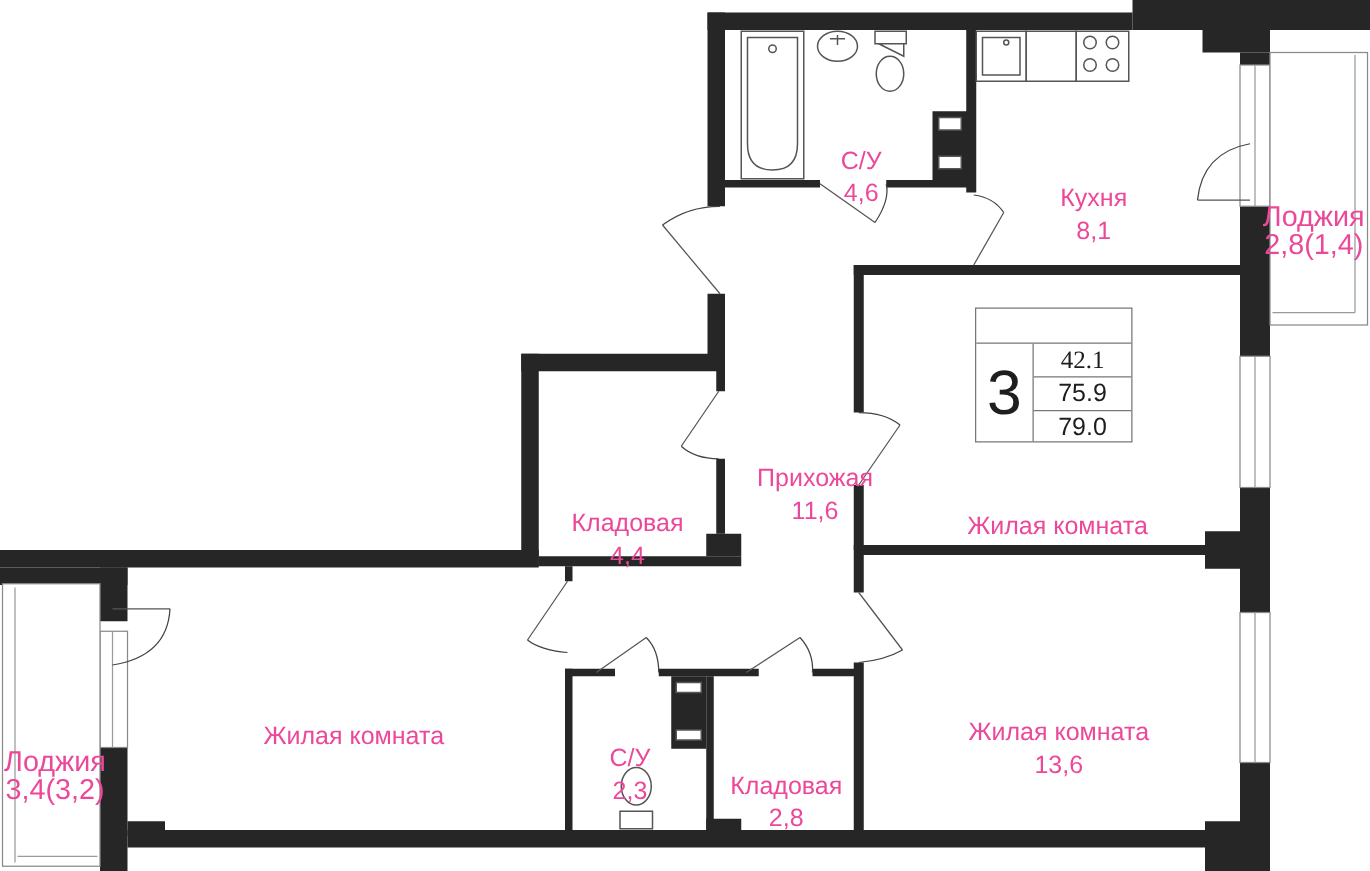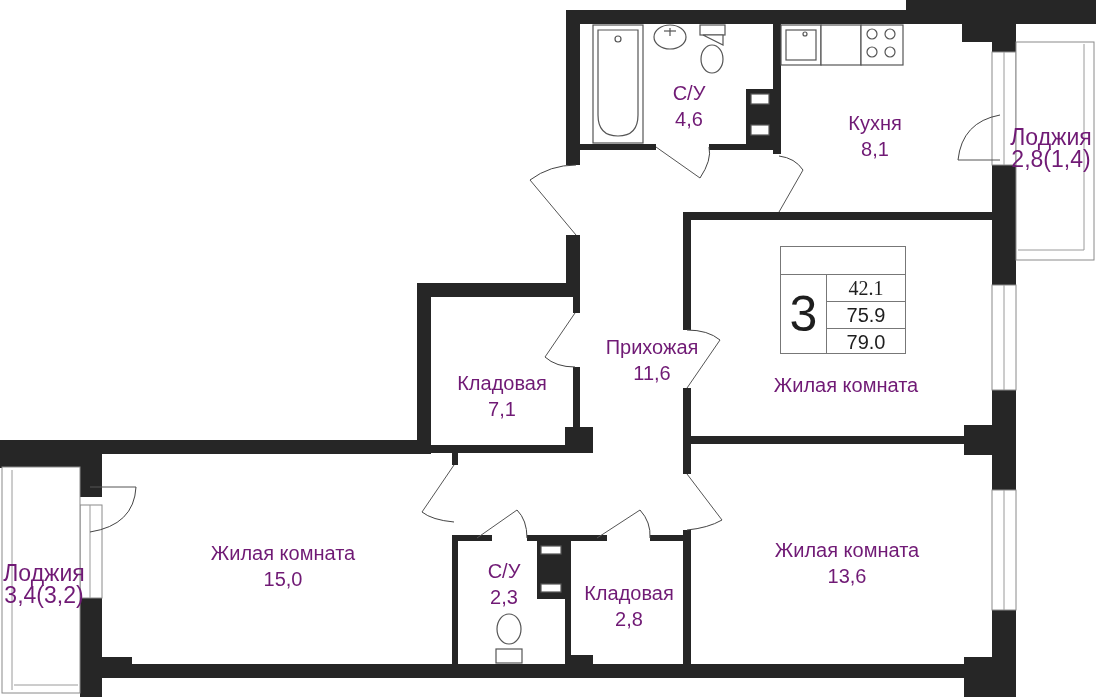--- a/index.html
+++ b/index.html
@@ -4,21 +4,21 @@
 <style>
   html,body{margin:0;padding:0;background:#ffffff;}
   body{width:1096px;height:697px;overflow:hidden;position:relative;font-family:"Liberation Sans",sans-serif;}
   svg{position:absolute;left:0;top:0;}
   .wall{fill:#262626;}
   .win{fill:#ffffff;stroke:#8a8a8a;stroke-width:1;}
   .winl{stroke:#9a9a9a;stroke-width:1;fill:none;}
   .door{fill:#ffffff;stroke:#555;stroke-width:1;}
   .arc{fill:none;stroke:#444;stroke-width:1;}
   .fix{fill:#fff;stroke:#555;stroke-width:1.2;}
-  .lbl{position:absolute;text-align:center;color:#701a75;font-family:"Liberation Sans",sans-serif;font-size:20px;line-height:26px;white-space:nowrap;transform:translateX(-50%);}
+  .lbl{position:absolute;text-align:center;color:#ec4899;font-family:"Liberation Sans",sans-serif;font-size:20px;line-height:26px;white-space:nowrap;transform:translateX(-50%);margin-top:36px;}
   .lbl.small{font-size:23px;line-height:22px;}
   .stamp{position:absolute;left:780px;top:246px;width:126px;height:108px;border:1px solid #777;box-sizing:border-box;background:#fff;}
   .stamp .top{position:absolute;left:0;top:0;width:124px;height:27px;border-bottom:1px solid #777;}
   .stamp .num{position:absolute;left:0;top:28px;width:45px;height:78px;border-right:1px solid #777;font-size:50px;line-height:78px;text-align:center;color:#1e1e1e;}
   .stamp .val{position:absolute;left:46px;width:78px;height:26px;font-size:20px;line-height:26px;text-align:center;color:#1e1e1e;}
   .stamp .v1{top:28px;border-bottom:1px solid #777;font-family:Liberation Serif, serif;}
   .stamp .v2{top:55px;border-bottom:1px solid #777;}
   .stamp .v3{top:82px;}
 </style>
 </head>
@@ -186,28 +186,27 @@
 <div class="lbl small" style="left:1051px;top:126px;">
   <div>Лоджия</div>
   <div>2,8(1,4)</div>
 </div>
 <div class="lbl" style="left:652px;top:334px;">
   <div>Прихожая</div>
   <div>11,6</div>
 </div>
 <div class="lbl" style="left:502px;top:370px;">
   <div>Кладовая</div>
-  <div>7,1</div>
+  <div>4,4</div>
 </div>
 <div class="lbl" style="left:846px;top:372px;">
   <div>Жилая комната</div>
 </div>
 <div class="lbl" style="left:283px;top:540px;">
   <div>Жилая комната</div>
-  <div>15,0</div>
 </div>
 <div class="lbl small" style="left:44px;top:562px;">
   <div>Лоджия</div>
   <div>3,4(3,2)</div>
 </div>
 <div class="lbl" style="left:504px;top:558px;">
   <div>С/У</div>
   <div>2,3</div>
 </div>
 <div class="lbl" style="left:629px;top:580px;">

